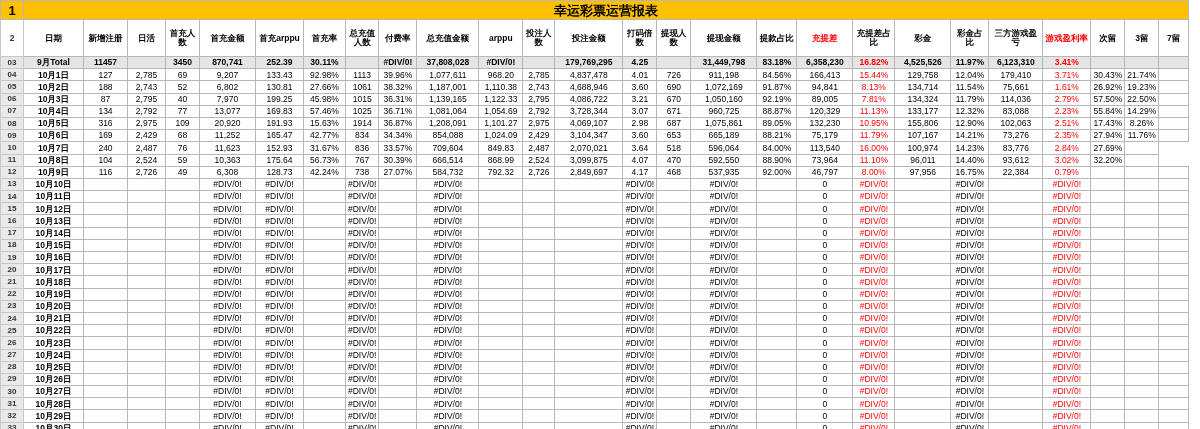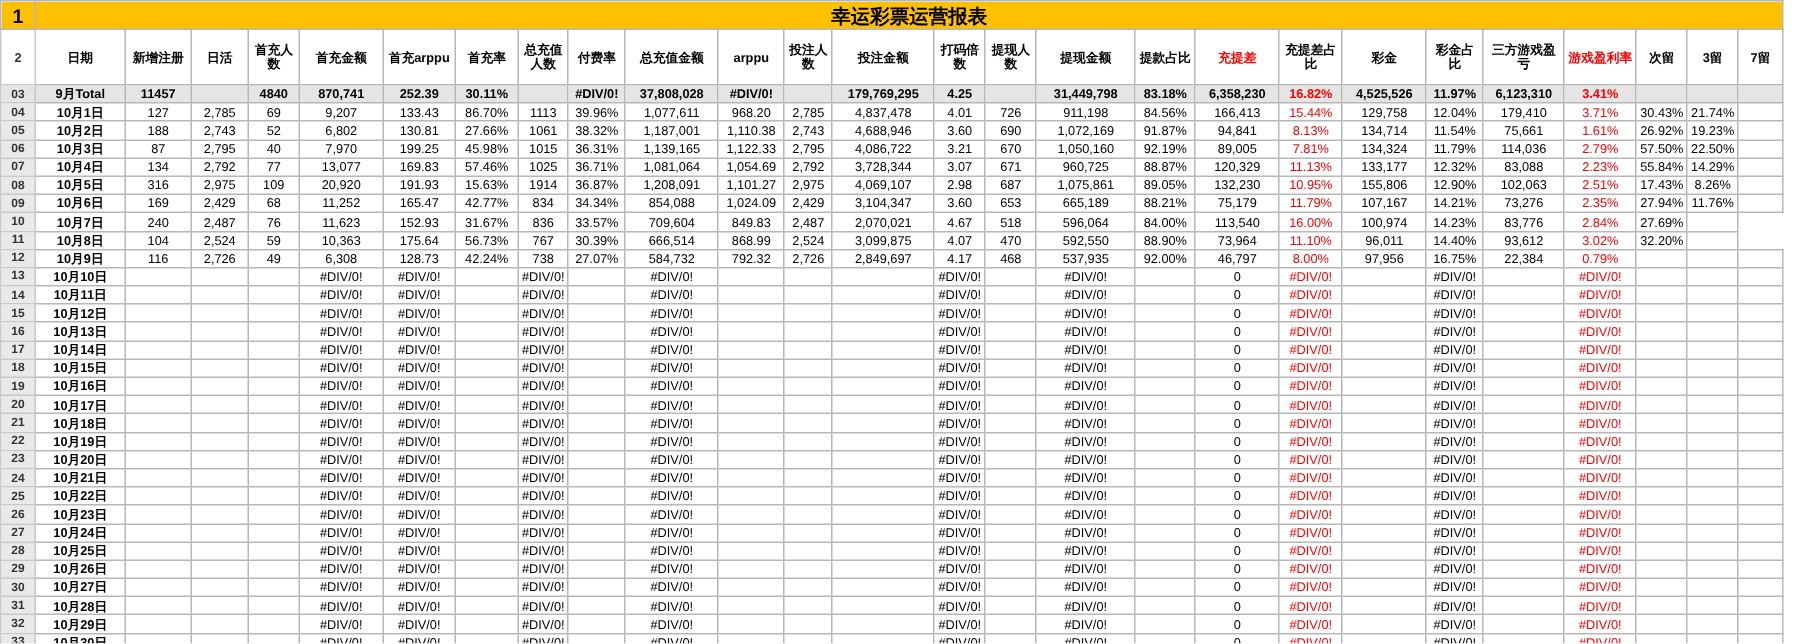--- a/index.html
+++ b/index.html
@@ -87,21 +87,21 @@
     <td>7留</td>
   </tr>
 
   </tbody>
       <tbody id="body">
         <tr class="data total">
           <td class="rowhdr">03</td>
           <td class="bold">9月Total</td>
           <td>11457</td>
           <td></td>
-          <td>4840</td>
+          <td>3450</td>
           <td>870,741</td>
           <td>252.39</td>
           <td>30.11%</td>
           <td></td>
           <td>#DIV/0!</td>
           <td>37,808,028</td>
           <td>#DIV/0!</td>
           <td></td>
           <td>179,769,295</td>
           <td>4.25</td>
@@ -119,21 +119,21 @@
           <td></td>
         </tr>
         <tr class="data">
           <td class="rowhdr">04</td>
           <td class="bold">10月1日</td>
           <td>127</td>
           <td>2,785</td>
           <td>69</td>
           <td>9,207</td>
           <td>133.43</td>
-          <td>86.70%</td>
+          <td>92.98%</td>
           <td>1113</td>
           <td>39.96%</td>
           <td>1,077,611</td>
           <td>968.20</td>
           <td>2,785</td>
           <td>4,837,478</td>
           <td>4.01</td>
           <td>726</td>
           <td>911,198</td>
           <td>84.56%</td>
@@ -300,21 +300,21 @@
           <td>76</td>
           <td>11,623</td>
           <td>152.93</td>
           <td>31.67%</td>
           <td>836</td>
           <td>33.57%</td>
           <td>709,604</td>
           <td>849.83</td>
           <td>2,487</td>
           <td>2,070,021</td>
-          <td>4.67</td>
+          <td>3.64</td>
           <td>518</td>
           <td>596,064</td>
           <td>84.00%</td>
           <td>113,540</td>
           <td class="red">16.00%</td>
           <td>100,974</td>
           <td>14.23%</td>
           <td>83,776</td>
           <td class="red">2.84%</td>
           <td>27.69%</td>

